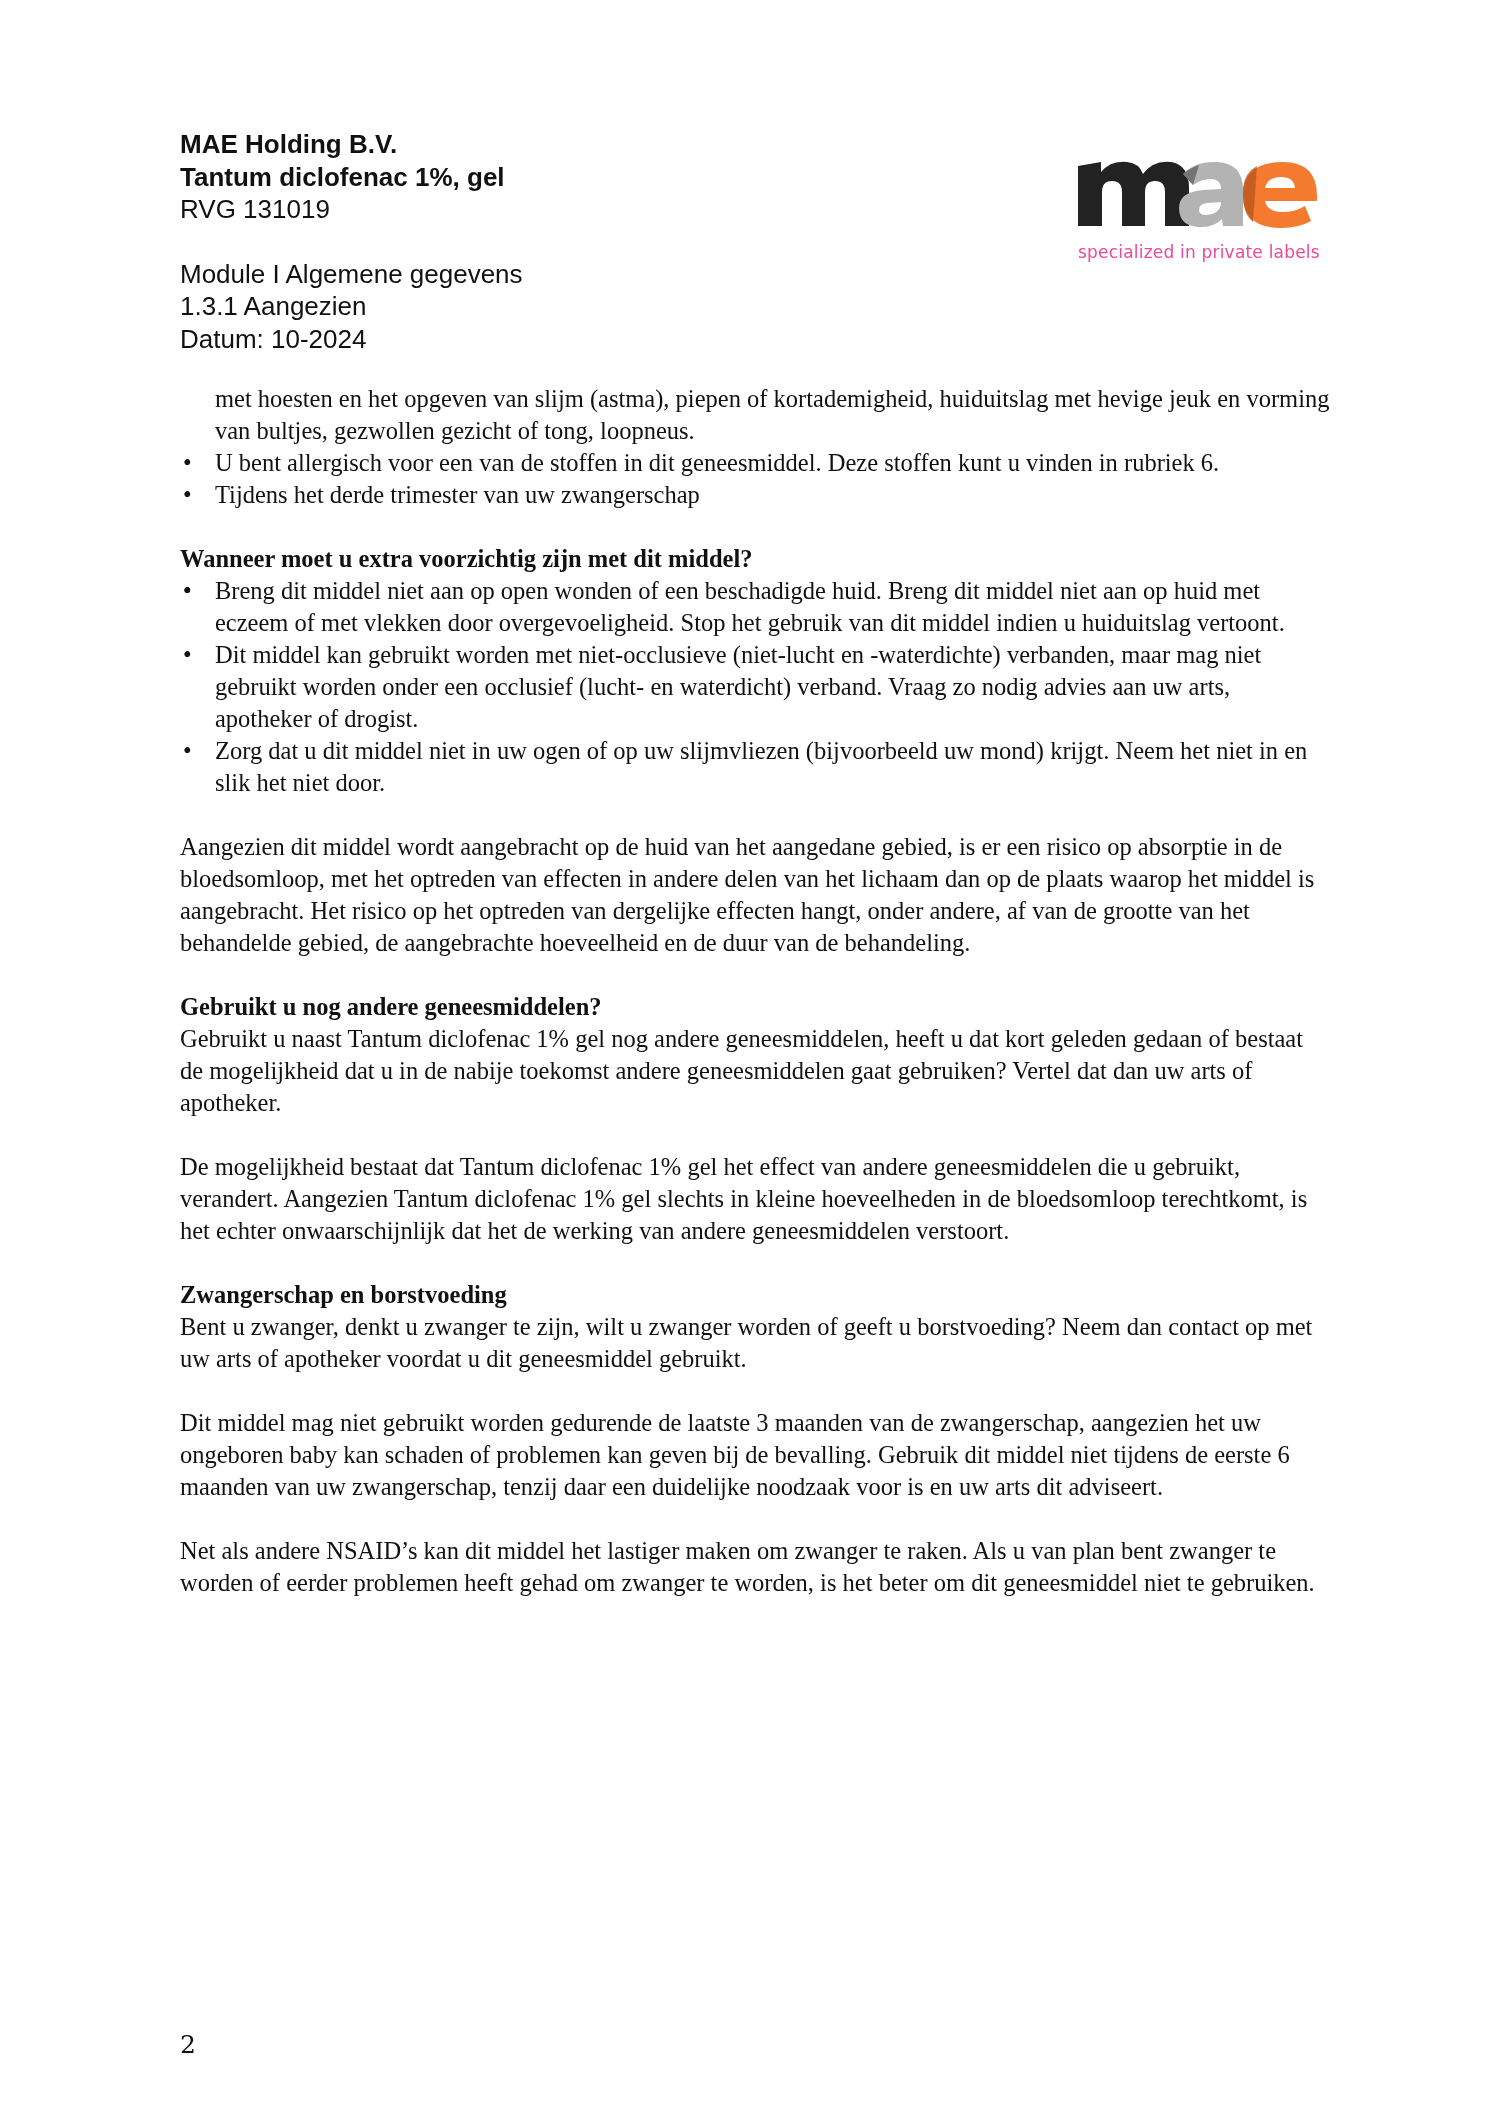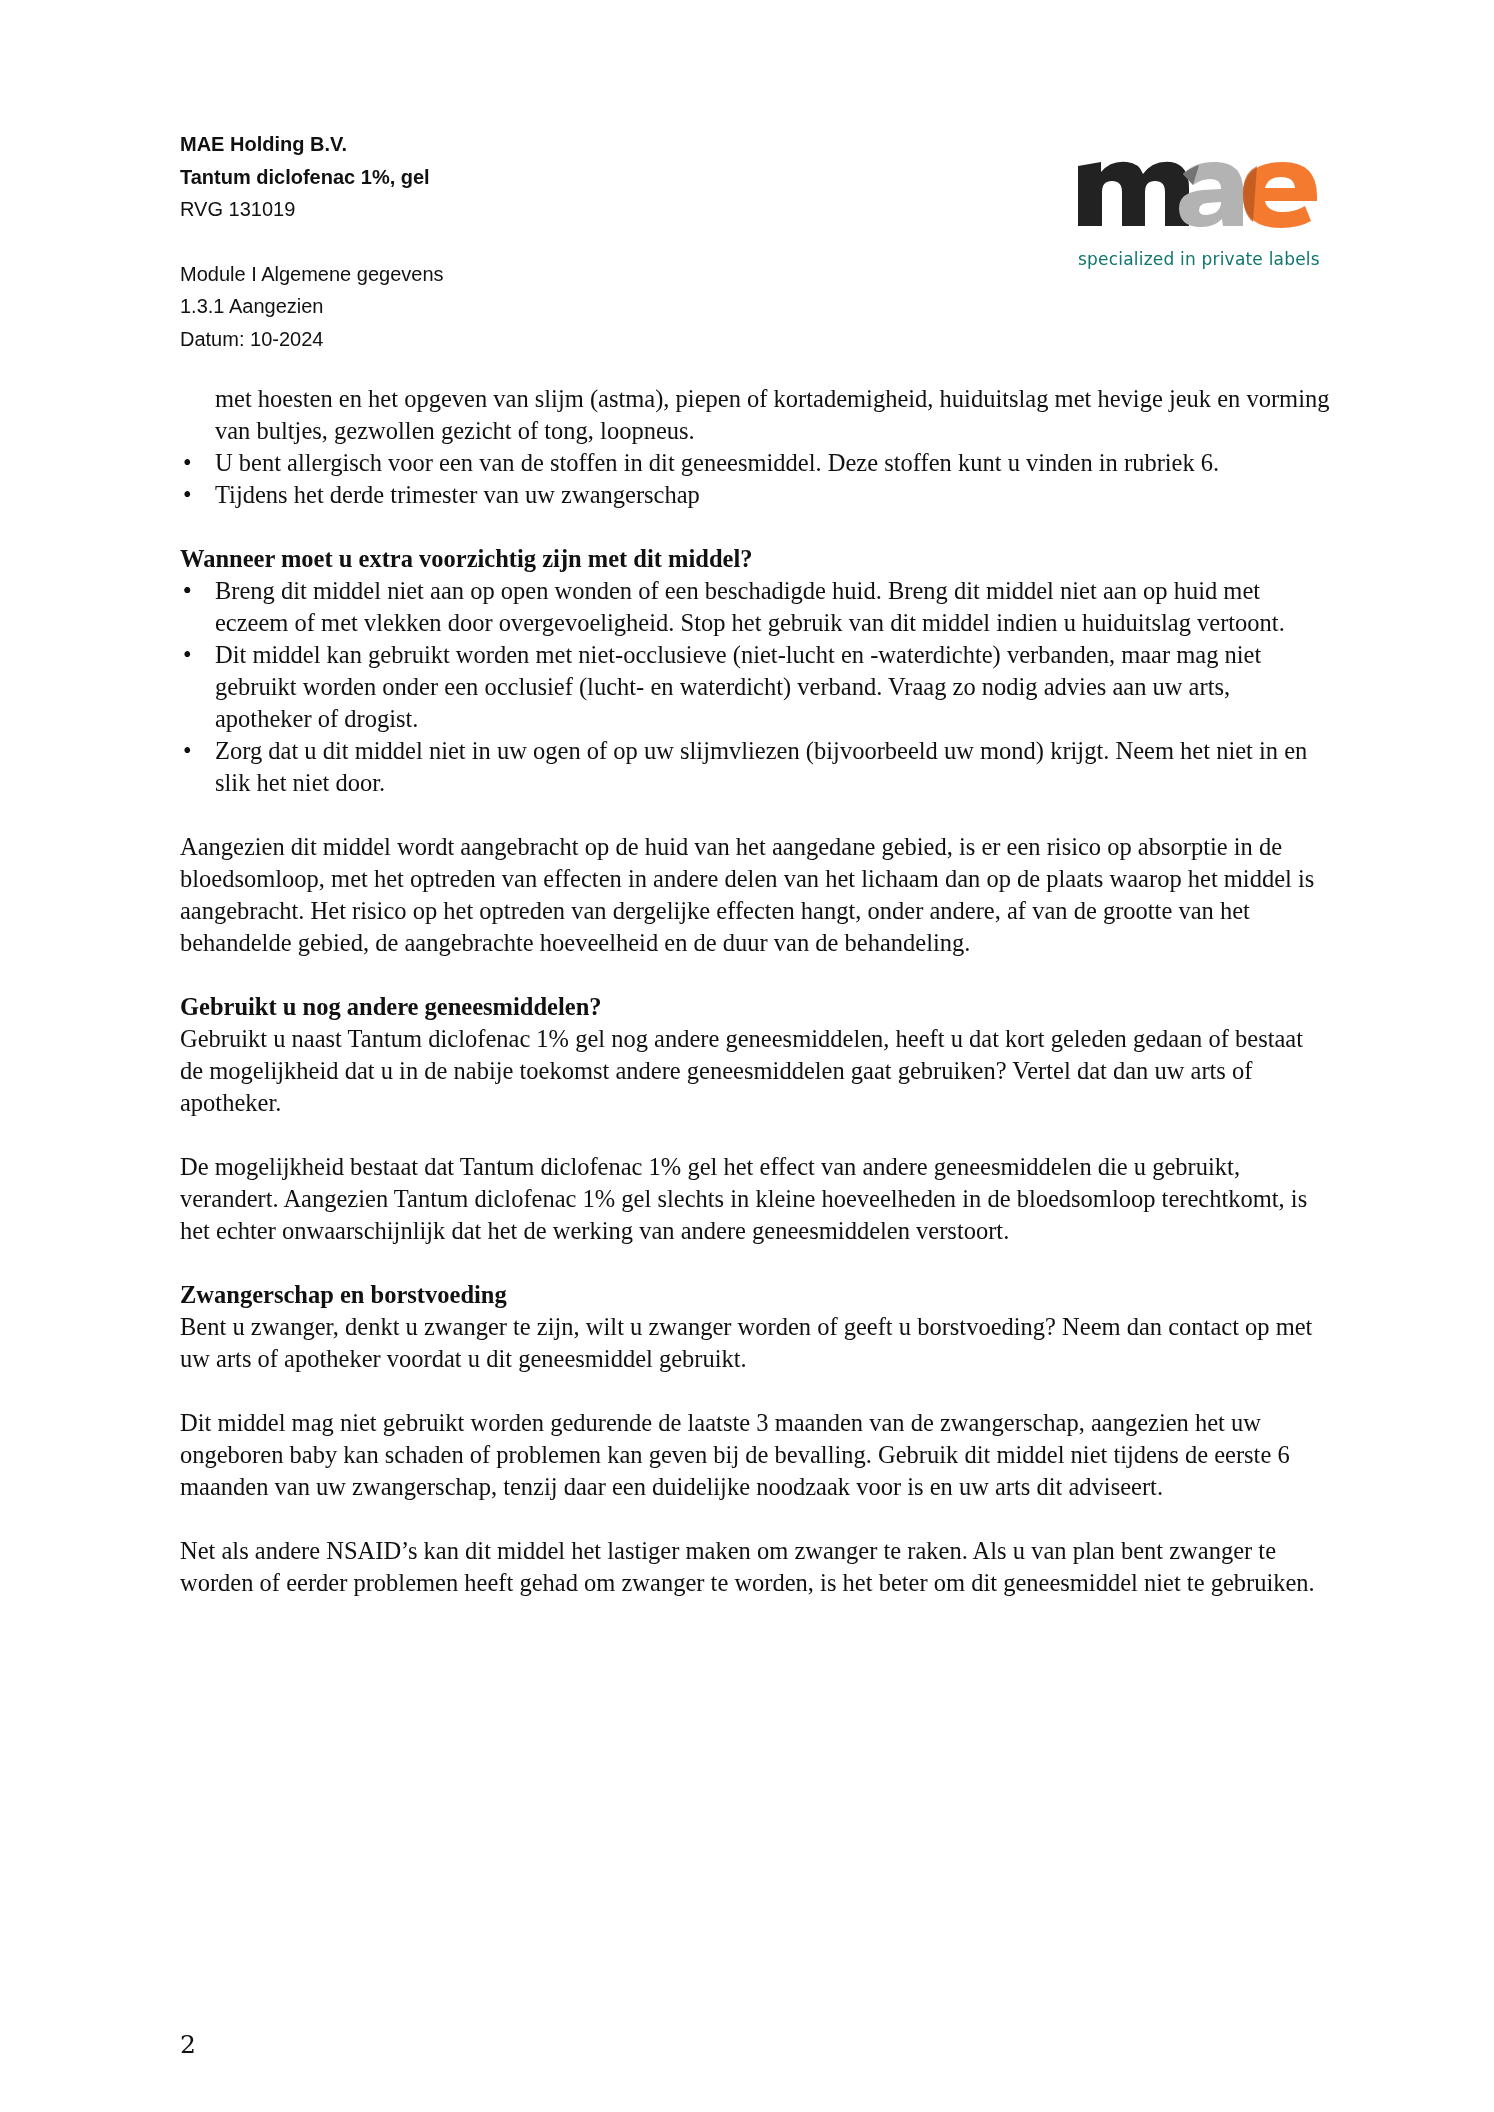--- a/index.html
+++ b/index.html
@@ -1,23 +1,23 @@
 <!DOCTYPE html>
 <html><head>
 <meta charset="utf-8">
 <style>
   html, body { margin: 0; padding: 0; background: #ffffff; }
   body { width: 1494px; height: 2112px; position: relative; overflow: hidden; }
   .page { position: absolute; left: 0; top: 0; width: 1494px; height: 2112px; background: #fff; }
-  .header { position: absolute; left: 180px; top: 128px; font-family: "Liberation Sans", sans-serif; font-size: 20px; line-height: 32.5px; color: #111; }
+  .header { position: absolute; left: 180px; top: 128px; font-family: "Liberation Sans", sans-serif; font-size: 26px; line-height: 32.5px; color: #111; }
   .header .b { font-weight: bold; }
   .header .gap { height: 32px; }
   .logo { position: absolute; left: 1075px; top: 148px; width: 250px; height: 120px; }
   .logo svg { display: block; }
-  .logo-tag { position: absolute; left: 1078px; top: 249px; font-family: "DejaVu Sans", sans-serif; font-size: 17px; color: #0f766e; letter-spacing: 0.2px; white-space: nowrap; }
+  .logo-tag { position: absolute; left: 1078px; top: 242px; font-family: "DejaVu Sans", sans-serif; font-size: 17px; color: #ec4899; letter-spacing: 0.2px; white-space: nowrap; }
   .body { position: absolute; left: 180px; top: 383px; width: 1150px; font-family: Liberation Serif, serif; font-size: 24.5px; line-height: 32px; color: #111; }
   .body p { margin: 0; }
   .indent { padding-left: 35px; }
   ul.bul { list-style: none; margin: 0; padding: 0; }
   ul.bul li { position: relative; padding-left: 35px; }
   ul.bul li .dot { position: absolute; left: 3px; top: 0; }
   .h { font-weight: bold; }
   .sp { height: 32px; }
   .pagenum { position: absolute; left: 180px; top: 2030px; font-family: "DejaVu Serif", serif; font-size: 25px; color: #111; }
 </style>

